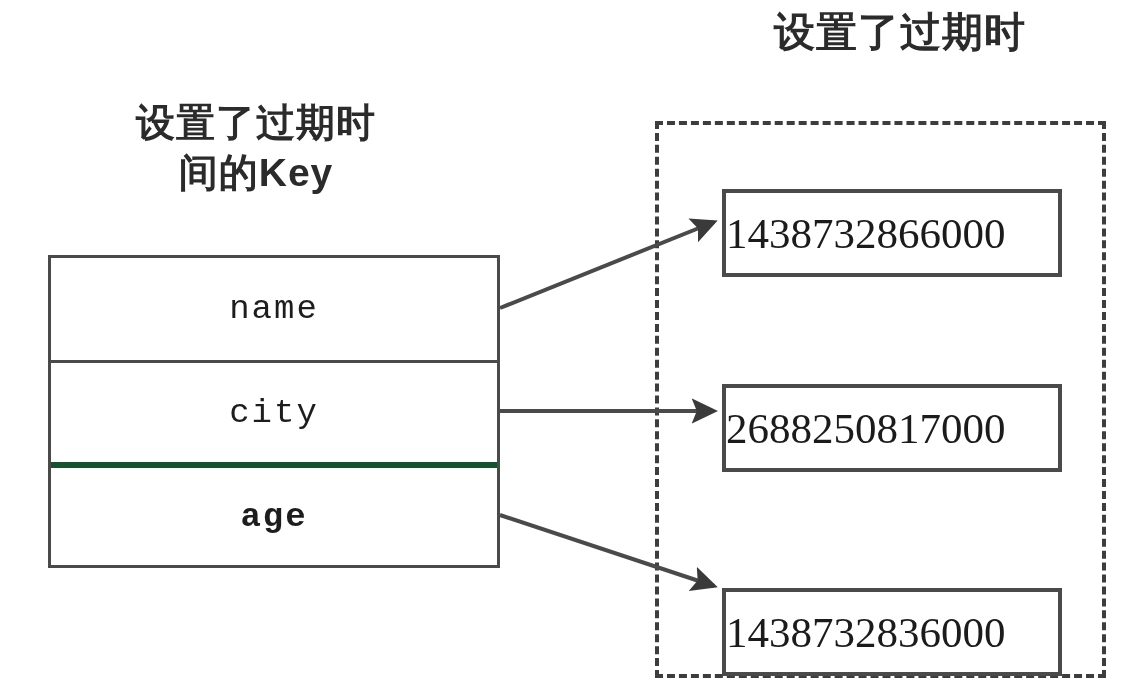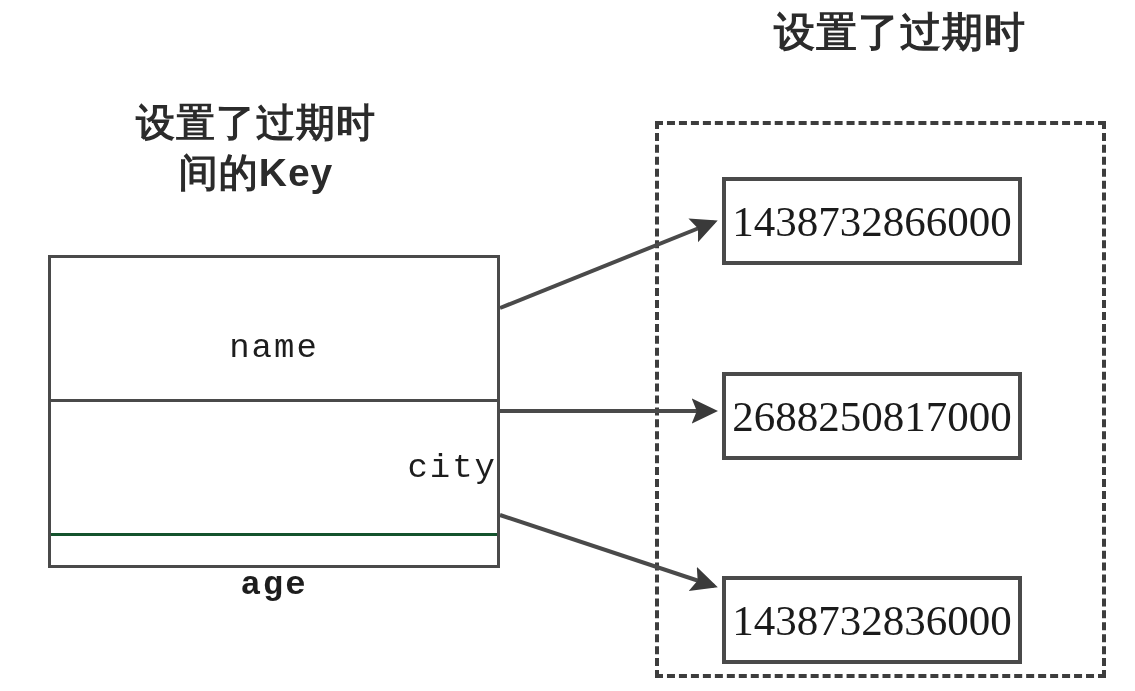--- a/index.html
+++ b/index.html
@@ -57,52 +57,53 @@
     box-sizing: border-box;
     width: 100%;
     display: flex;
     align-items: center;
     justify-content: center;
     color: #1d1d1d;
     font-family: "Liberation Mono", monospace;
     font-size: 34px;
     letter-spacing: 2px;
   }
-  .key-row.r1 { height: 105px; border-bottom: 3px solid #4a4a4a; margin-top: 39px; }
-  .key-row.r2 { height: 134px; border-bottom: 3px solid #14532d; justify-content: flex-end; }
+  .key-row.r1 { height: 105px; border-bottom: 3px solid #4a4a4a; }
+  .key-row.r2 { height: 105px; border-bottom: 6px solid #14532d; }
   .key-row.r3 { height: 97px; font-weight: bold; }
 
   
   #expire-region {
     position: absolute;
     left: 655px;
     top: 121px;
     width: 451px;
     height: 557px;
     border: 4px dashed #3d3d3d;
     box-sizing: border-box;
     background: transparent;
   }
 
   
   .ts-box {
     position: absolute;
     left: 722px;
-    width: 300px;
+    width: 340px;
     height: 88px;
     border: 4px solid #4a4a4a;
     box-sizing: border-box;
     background: #ffffff;
     display: flex;
     align-items: center;
-    justify-content: center;
+    justify-content: flex-start;
     color: #1b1b1b;
     font-family: "Liberation Serif", serif;
     font-size: 43px;
     letter-spacing: 0px;
+    margin-top: 12px;
   }
   #ts-box-0 { top: 177px; }
   #ts-box-1 { top: 372px; }
   #ts-box-2 { top: 576px; }
 
   
   #arrows {
     position: absolute;
     left: 0;
     top: 0;

